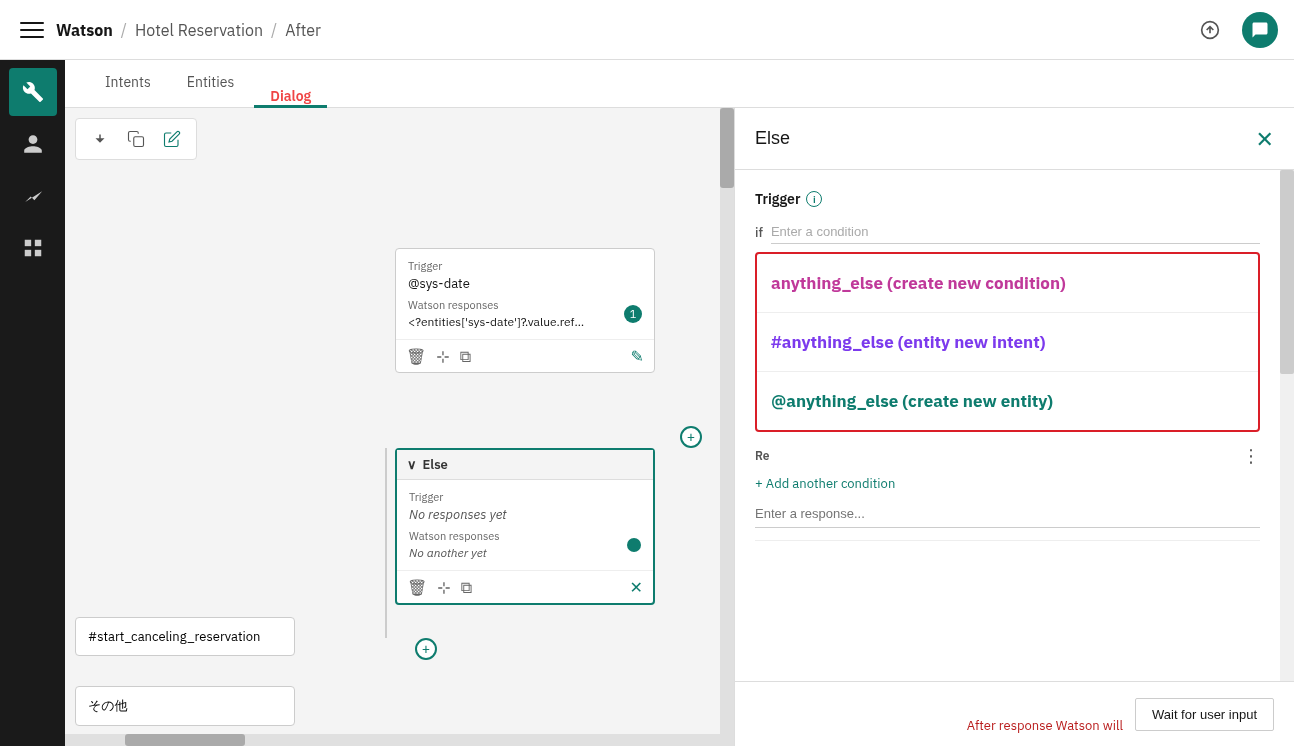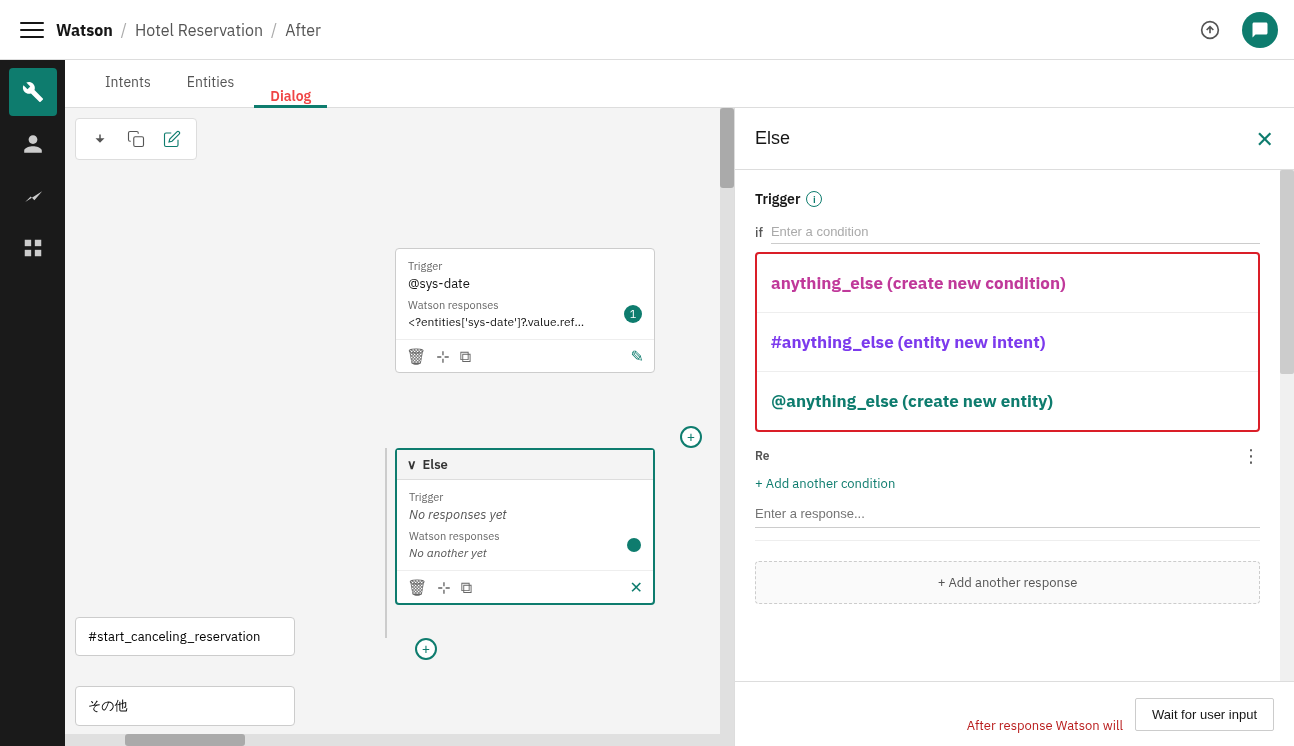--- a/index.html
+++ b/index.html
@@ -416,23 +416,20 @@
             <div class="add-response-condition">
               <span>+ Add another condition</span>
             </div>
 
             
             <input class="enter-response-input" type="text" placeholder="Enter a response..." style="">
 
             <div style="height:1px;background:#eee;margin:12px 0;"></div>
 
             
-            <div class="add-another-response-btn">
-              <span>+ Add another response</span>
-            </div>
 
           </div>
 
           <div style="width:14px;background:#f0f0f0;position:relative;flex-shrink:0;">
             <div style="position:absolute;top:0;width:100%;height:40%;background:#ccc;border-radius:2px;"></div>
           </div>
         </div>
 
         <div class="right-panel-footer">
           <span class="footer-label">After response Watson will</span>

